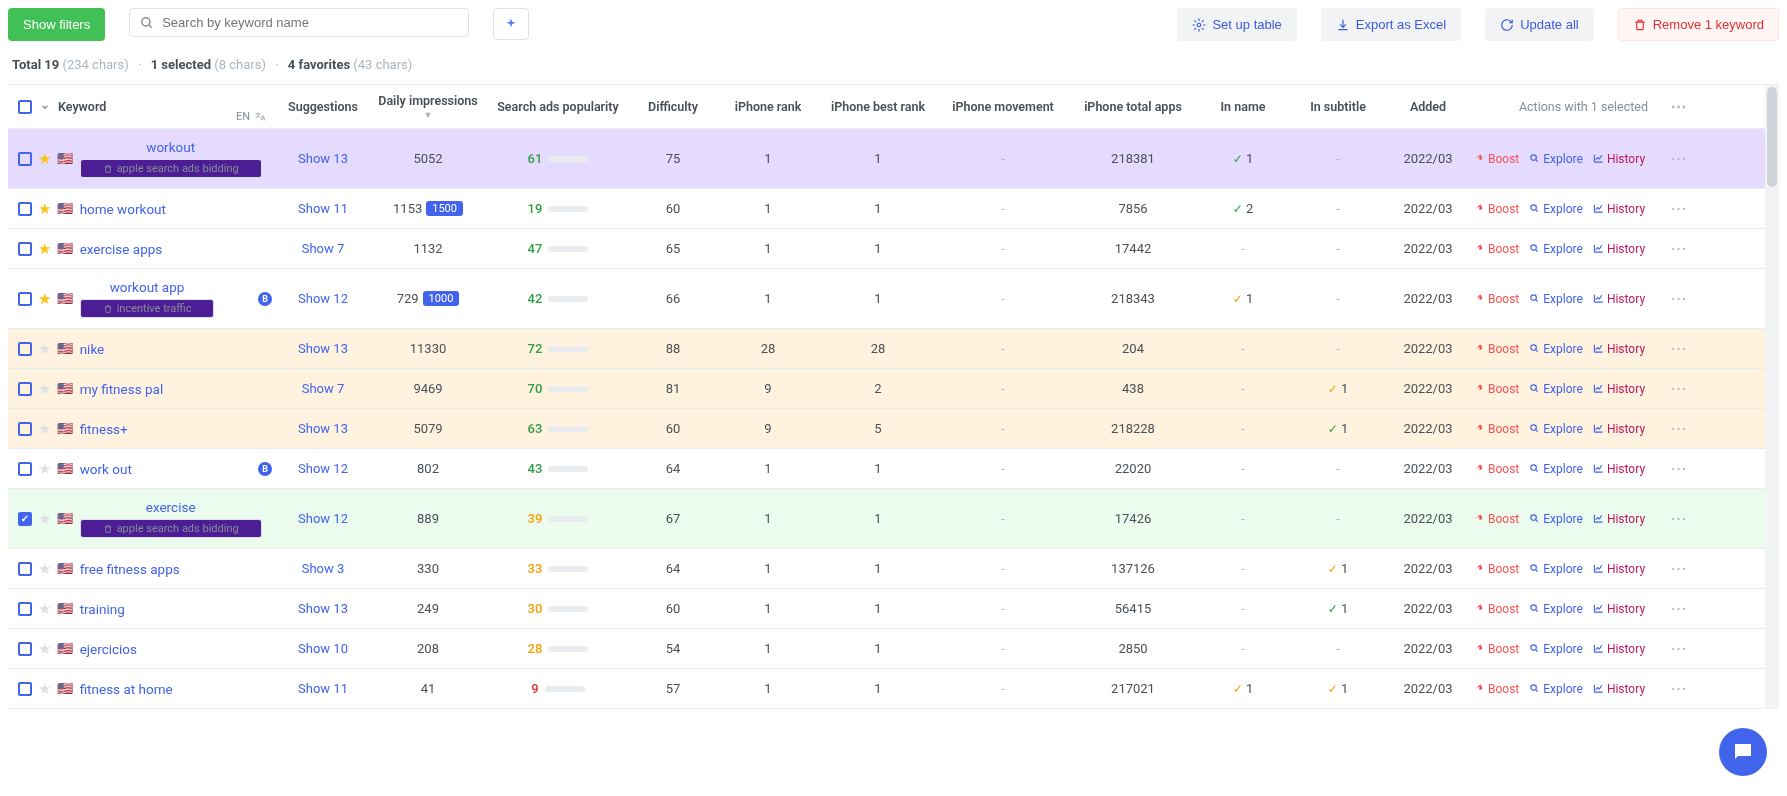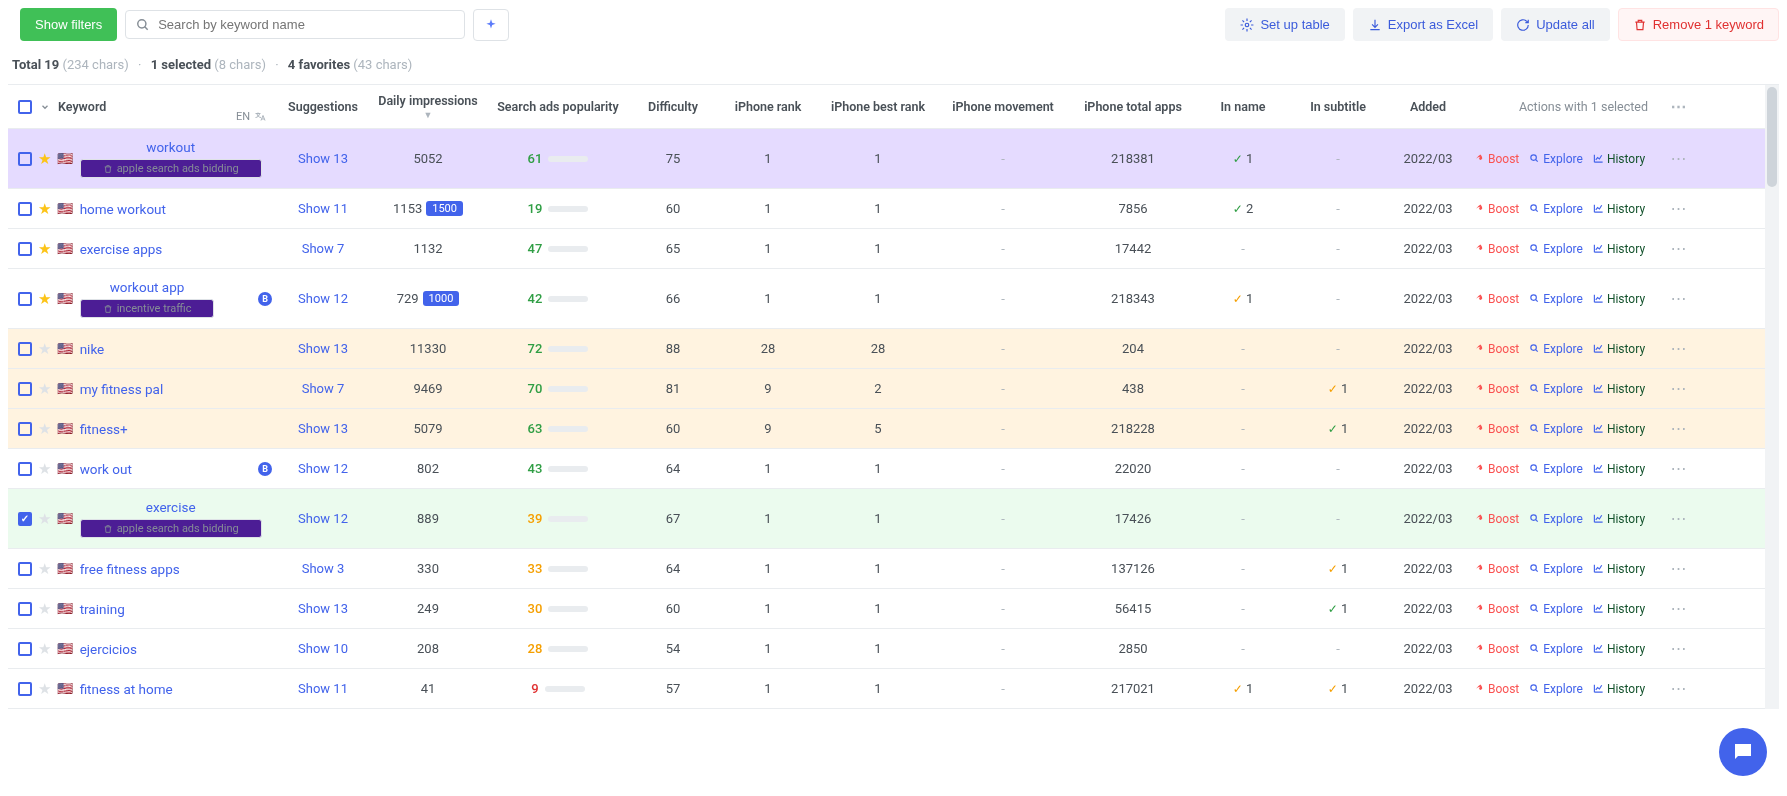--- a/index.html
+++ b/index.html
@@ -1,18 +1,18 @@
 <!DOCTYPE html>
 <html><head>
 <meta charset="utf-8">
 <style>
 * { box-sizing: border-box; margin: 0; padding: 0; }
 body { font-family: -apple-system, BlinkMacSystemFont, "Segoe UI", Roboto, sans-serif; font-size: 13px; color: #333; background: #fff; }
 .container { width: 1787px; padding: 8px; }
-.toolbar { display: flex; align-items: center; gap: 8px; margin-bottom: 16px; margin-left: 12px; }
+.toolbar { display: flex; align-items: flex-start; gap: 24px; margin-bottom: 16px; }
 .btn { display: inline-flex; align-items: center; gap: 6px; padding: 8px 14px; border-radius: 4px; border: 1px solid transparent; cursor: pointer; font-size: 13px; background: #f1f3f5; color: #3b5bdb; }
 .btn-green { background: #40c057; color: #fff; }
 .btn-red { background: #fff5f5; color: #e03131; border-color: #ffe3e3; }
 .search-box { display: flex; align-items: center; border: 1px solid #dee2e6; border-radius: 4px; padding: 6px 10px; width: 340px; color: #868e96; }
 .search-box input { border: none; outline: none; flex: 1; font-size: 13px; }
 .magic-btn { border: 1px solid #dee2e6; border-radius: 4px; padding: 8px 10px; cursor: pointer; color: #5c7cfa; }
 .spacer { flex: 1; }
 .stats { color: #495057; font-size: 13px; margin-bottom: 12px; padding-left: 4px; }
 .stats .muted { color: #adb5bd; }
 .stats .sep { margin: 0 6px; color: #adb5bd; }
@@ -51,21 +51,21 @@
 .bar-fill.orange { background: #f59f00; }
 .bar-fill.red { background: #e03131; }
 .check-ic { color: #2f9e44; font-size: 12px; }
 .check-ic.orange { color: #f59f00; }
 .dash { color: #adb5bd; }
 .b-badge { display: inline-flex; align-items: center; justify-content: center; width: 14px; height: 14px; border-radius: 50%; background: #4263eb; color: #fff; font-size: 9px; font-weight: bold; margin-left: auto; }
 .actions-cell { display: flex !important; gap: 10px; align-items: center; justify-content: flex-start !important; }
 .act { display: inline-flex; align-items: center; gap: 3px; font-size: 12px; cursor: pointer; }
 .act.boost { color: #fa5252; }
 .act.explore { color: #4263eb; }
-.act.history { color: #14532d; }
+.act.history { color: #be185d; }
 .dots { color: #adb5bd; cursor: pointer; font-size: 16px; letter-spacing: -1px; }
 .actions-hdr { display: flex !important; justify-content: flex-end !important; padding-right: 10px !important; color: #868e96; font-weight: 400; font-size: 12.5px; }
 .chat-bubble { position: fixed; bottom: 20px; right: 20px; width: 48px; height: 48px; border-radius: 50%; background: #4263eb; display: flex; align-items: center; justify-content: center; cursor: pointer; }
 .scrollbar { position: absolute; right: 0; top: 0; width: 14px; height: 100%; background: #f1f3f5; }
 .scrollbar-thumb { width: 10px; margin: 2px; height: 100px; background: #ced4da; border-radius: 5px; }
 .sort-ic { font-size: 9px; color: #adb5bd; margin-top: 2px; display: block; }
 svg { display: block; }
 </style>
 </head>
 <body>

